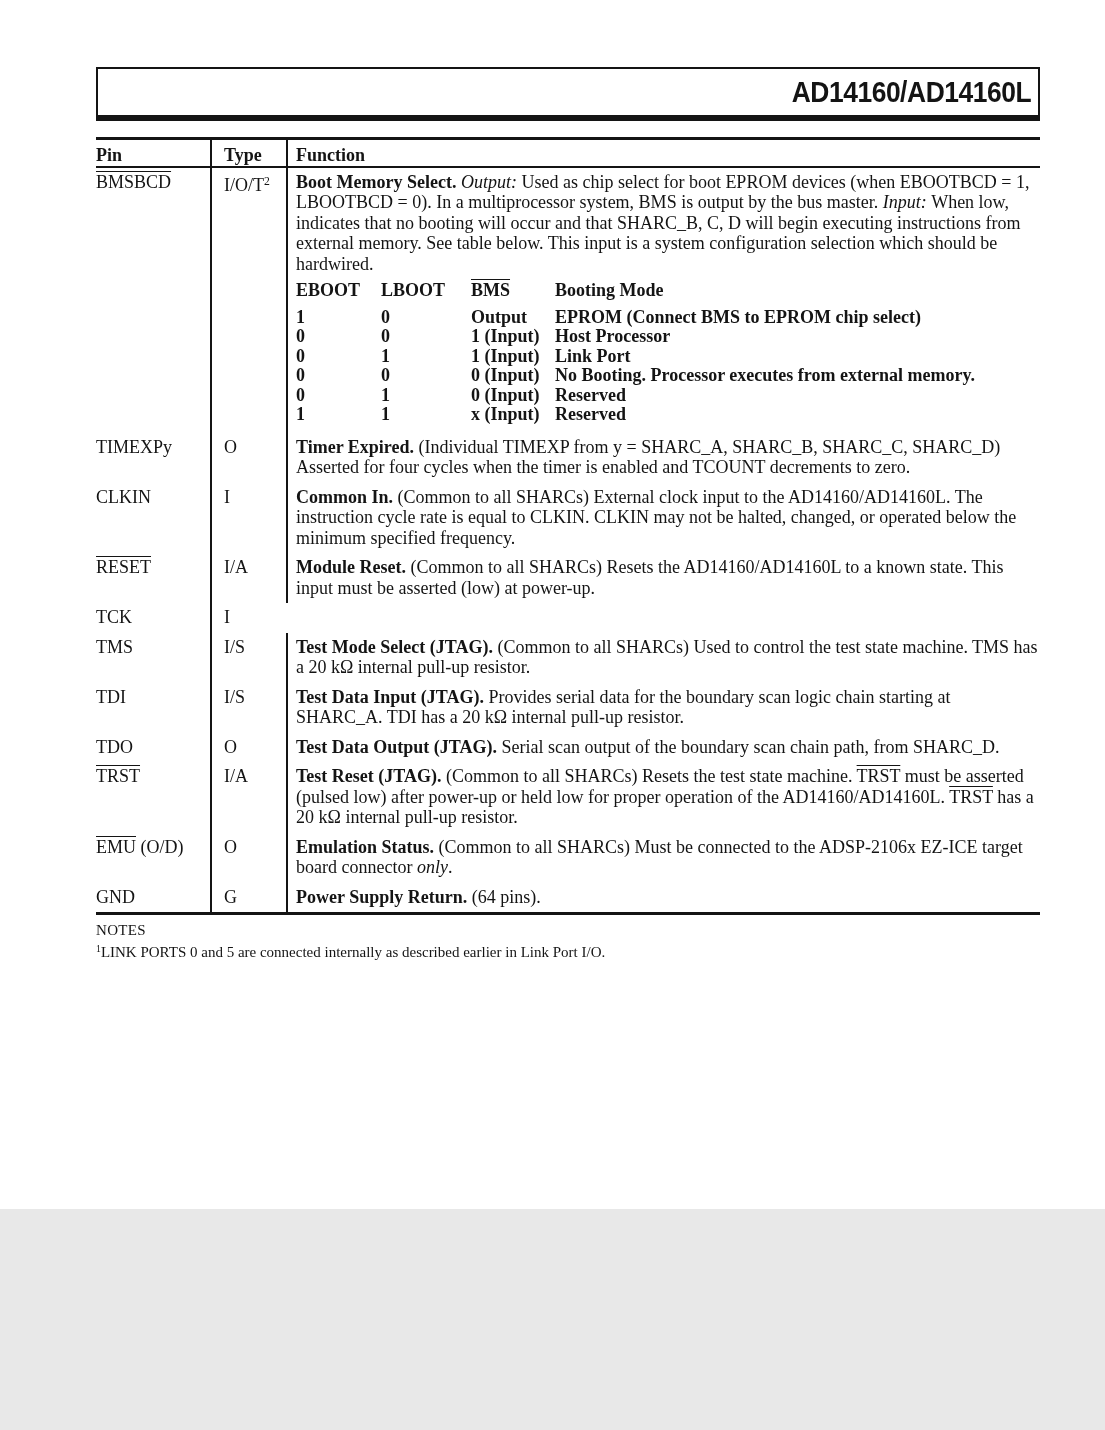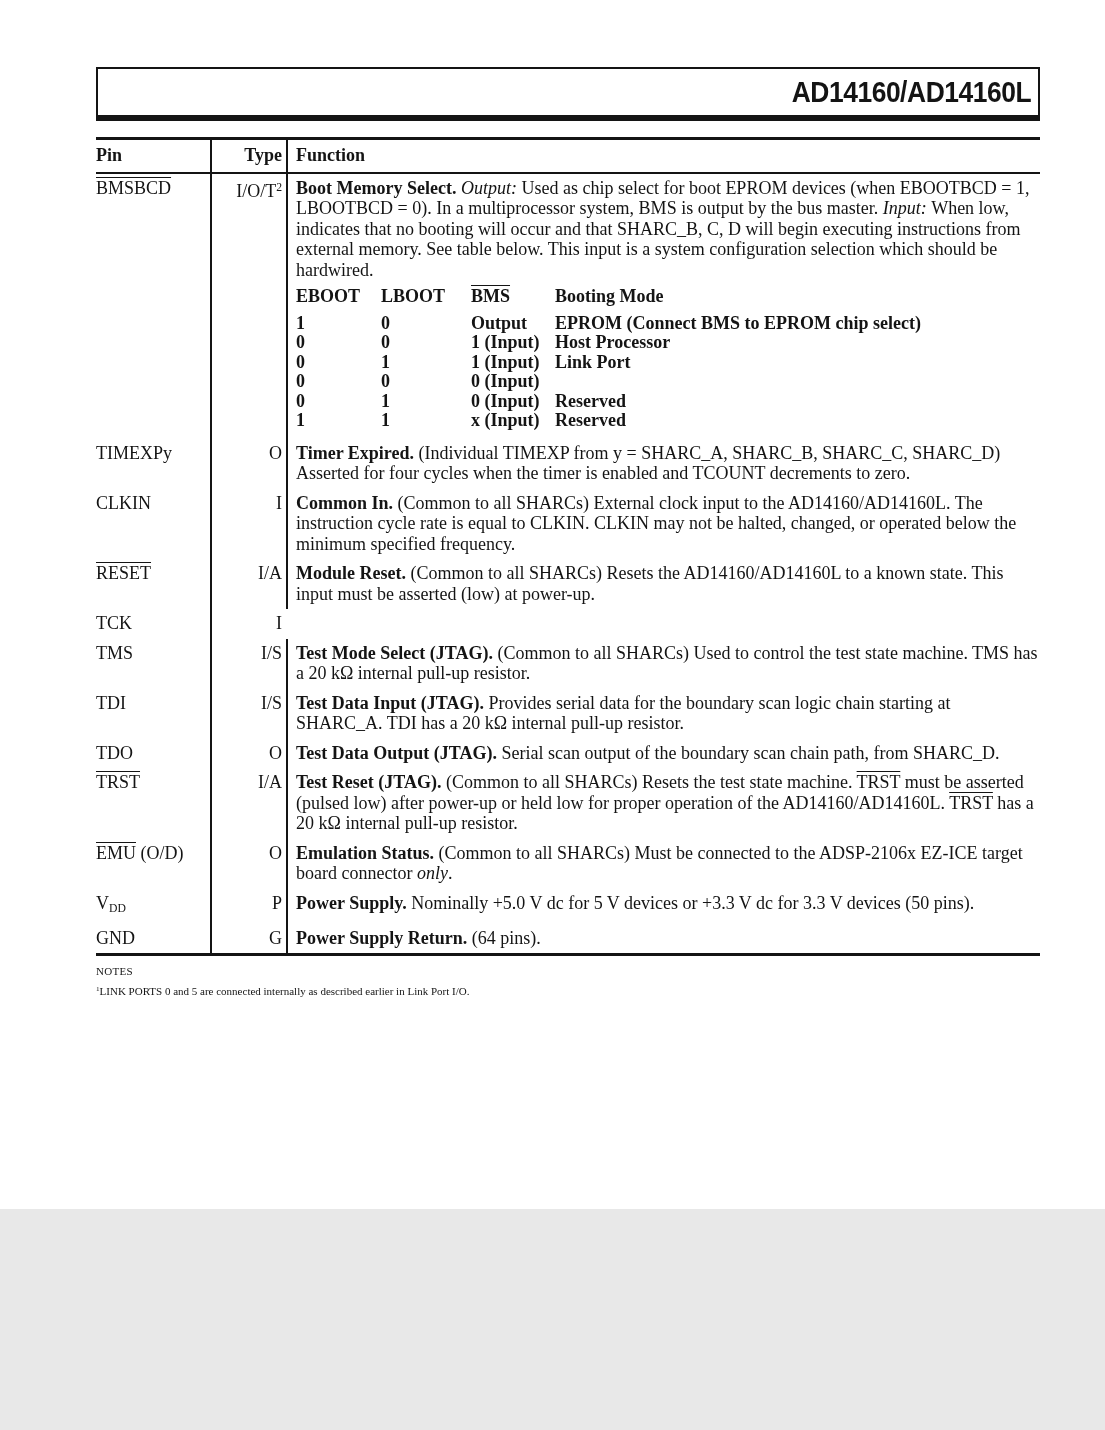--- a/index.html
+++ b/index.html
@@ -25,37 +25,37 @@
   .doc-title{
     font-family:"Liberation Sans","DejaVu Sans",sans-serif;
     font-weight:bold;font-size:30px;letter-spacing:-0.5px;
     transform:scaleX(0.88);transform-origin:100% 50%;
     white-space:nowrap;
   }
   
   .pin-table{margin-top:16px;border-top:3px solid #141414;border-bottom:3px solid #141414;}
   .trow{display:grid;grid-template-columns:114px 76px 1fr;}
   .thead-row{border-bottom:2px solid #141414;font-weight:bold;}
-  .thead-row .cell{padding-top:5px;padding-bottom:6px;}
+  .thead-row .cell{padding-top:5px;padding-bottom:0;}
   .cell{box-sizing:border-box;}
   .pin-cell{padding:4px 4px 5px 0;}
-  .type-cell{padding:4px 4px 5px 12px;border-left:2px solid #141414;text-align:right;}
+  .type-cell{padding:4px 4px 5px 12px;border-left:2px solid #141414;}
   .func-cell{padding:4px 0 5px 8px;border-left:2px solid #141414;}
   
   .subtable{margin:7px 0 3px 0;font-weight:bold;}
   .strow{display:grid;grid-template-columns:85px 90px 84px 1fr;line-height:19.5px;}
   .subtable-header{margin-bottom:7px;}
   
   .b{font-weight:bold;}
   .i{font-style:italic;}
   .ov{text-decoration:overline;text-decoration-thickness:1.4px;}
   .sb{font-size:0.65em;vertical-align:-0.22em;}
   .sp{font-size:0.65em;vertical-align:0.5em;}
   
-  .notes{margin-top:7px;font-size:11px;line-height:17.5px;font-family:Liberation Serif, serif;}
+  .notes{margin-top:7px;font-size:15px;line-height:17.5px;font-family:Liberation Serif, serif;}
   .notes-heading{letter-spacing:0.3px;}
   
   .footer{
     position:absolute;left:96px;right:65px;top:1368px;height:26px;
     font-family:"Liberation Sans","DejaVu Sans",sans-serif;
     font-size:20px;
   }
   .footer .rev{position:absolute;left:0;top:15px;}
   .footer .pageno{position:absolute;left:0;right:0;text-align:center;top:1px;font-size:19px;}
 </style>
@@ -102,20 +102,21 @@
               <div class="strow">
                 <div class="stcell">0</div>
                 <div class="stcell">1</div>
                 <div class="stcell">1 (Input)</div>
                 <div class="stcell">Link Port</div>
               </div>
               <div class="strow">
                 <div class="stcell">0</div>
                 <div class="stcell">0</div>
                 <div class="stcell">0 (Input)</div>
+                <div class="stcell">No Booting. Processor executes from external memory.</div>
               </div>
               <div class="strow">
                 <div class="stcell">0</div>
                 <div class="stcell">1</div>
                 <div class="stcell">0 (Input)</div>
                 <div class="stcell">Reserved</div>
               </div>
               <div class="strow">
                 <div class="stcell">1</div>
                 <div class="stcell">1</div>
@@ -176,27 +177,20 @@
           <div class="cell type-cell"><span>I/A</span></div>
           <div class="cell func-cell">
             <div><span class="b">Test Reset (JTAG). </span><span>(Common to all SHARCs) Resets the test state machine. </span><span class="ov">TRST</span><span> must be asserted (pulsed low) after power-up or held low for proper operation of the AD14160/AD14160L. </span><span class="ov">TRST</span><span> has a 20 kΩ internal pull-up resistor.</span></div>
           </div>
         </div>
         <div class="trow">
           <div class="cell pin-cell"><span class="ov">EMU</span><span> (O/D)</span></div>
           <div class="cell type-cell"><span>O</span></div>
           <div class="cell func-cell">
             <div><span class="b">Emulation Status. </span><span>(Common to all SHARCs) Must be connected to the ADSP-2106x EZ-ICE target board connector </span><span class="i">only</span><span>.</span></div>
-          </div>
-        </div>
-        <div class="trow">
-          <div class="cell pin-cell"><span>V</span><span class="sb">DD</span></div>
-          <div class="cell type-cell"><span>P</span></div>
-          <div class="cell func-cell">
-            <div><span class="b">Power Supply. </span><span>Nominally +5.0 V dc for 5 V devices or +3.3 V dc for 3.3 V devices (50 pins).</span></div>
           </div>
         </div>
         <div class="trow">
           <div class="cell pin-cell"><span>GND</span></div>
           <div class="cell type-cell"><span>G</span></div>
           <div class="cell func-cell">
             <div><span class="b">Power Supply Return. </span><span>(64 pins).</span></div>
           </div>
         </div>
       </div>

